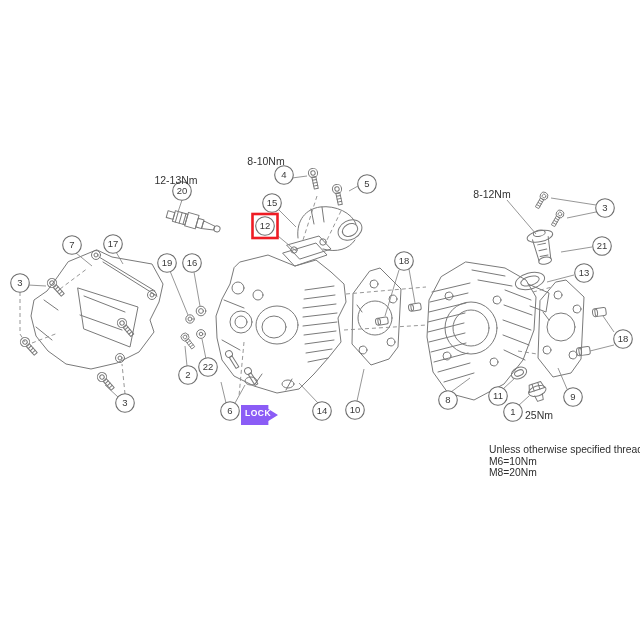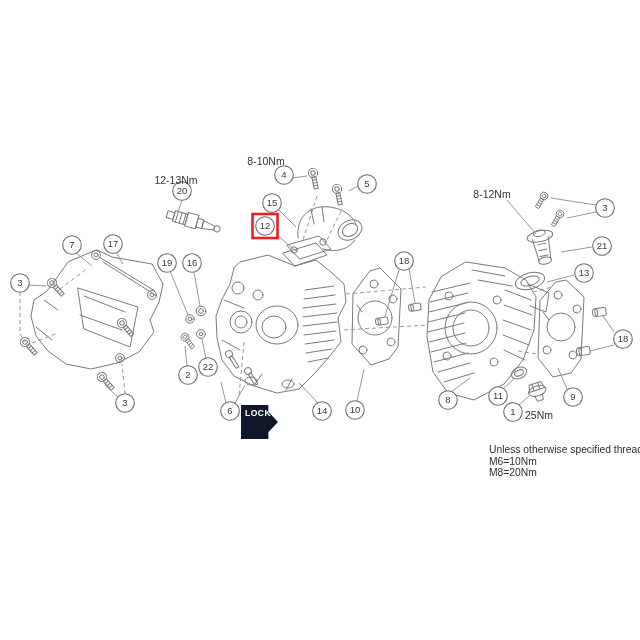--- a/index.html
+++ b/index.html
@@ -18,22 +18,22 @@
   .leader { stroke:#8b8b8b; stroke-width:0.9; fill:none; }
   .dash { stroke-dasharray:4 3; }
 
   .callout-circle { fill:#ffffff; stroke:#6e6e6e; stroke-width:1.1; }
   .callout-num { font-size:9.5px; fill:#3a3a3a; text-anchor:middle; }
   .torque { font-size:10.5px; fill:#333333; }
   .highlight-box { fill:none; stroke-width:2.6; }
 
   #lock-flag {
     position:absolute; left:241px; top:405px;
-    width:37px; height:34px;
-    background:#0f172a; color:#ffffff;
+    width:37px; height:20px;
+    background:#8b5cf6; color:#ffffff;
     font-weight:bold; font-size:8.5px; letter-spacing:0.5px;
     line-height:17px; padding-left:4px;
     clip-path:polygon(0 0,74% 0,74% 20%,100% 50%,74% 80%,74% 100%,0 100%);
   }
   #note {
     position:absolute; left:489px; top:444px;
     font-size:10.3px; line-height:11.5px; color:#2e2e2e;
     white-space:nowrap;
   }
 </style>

